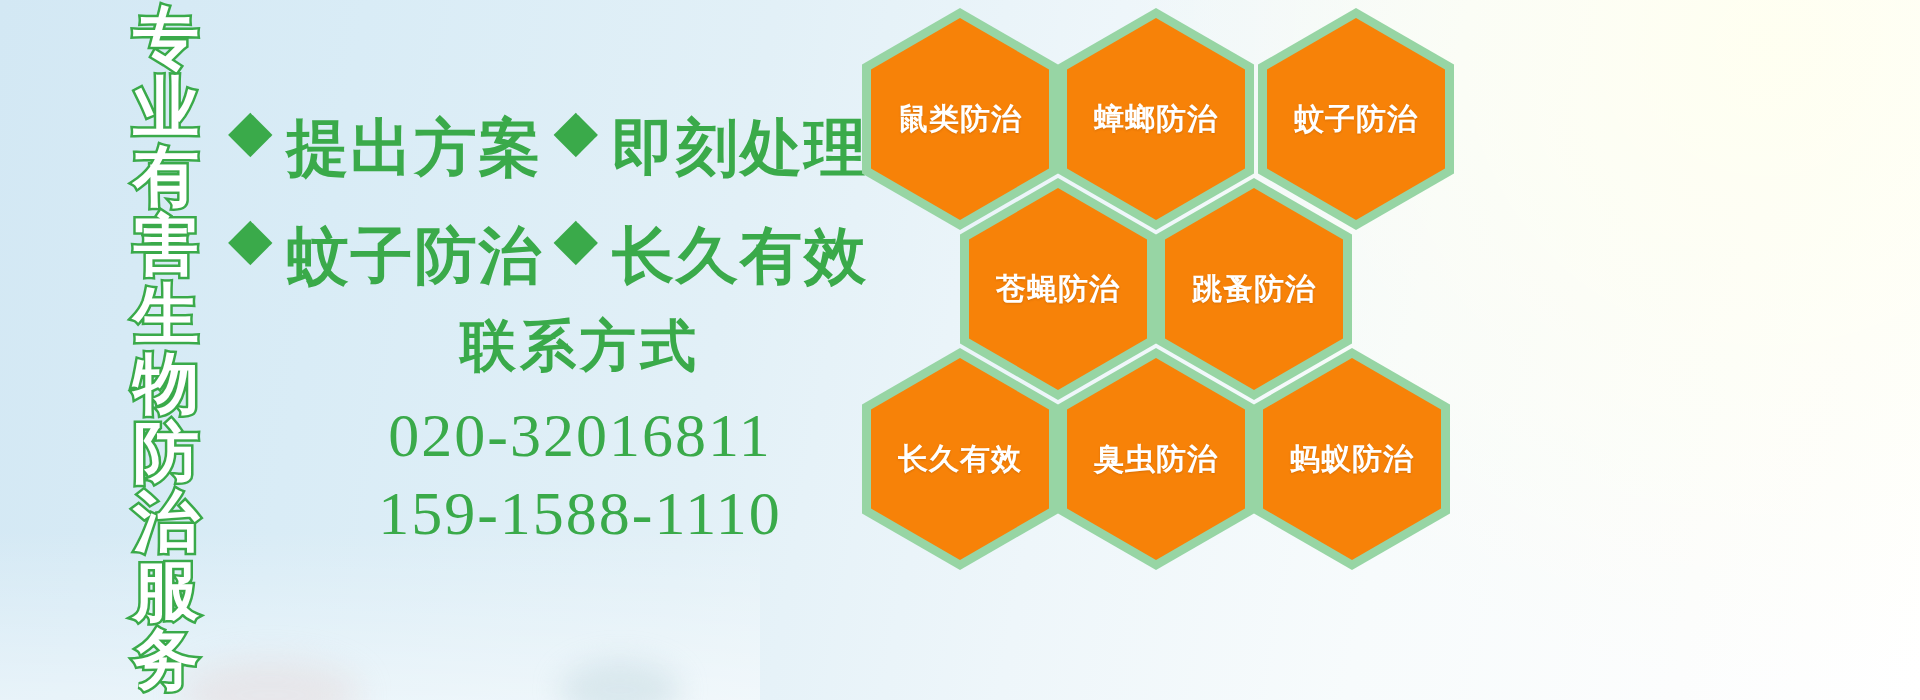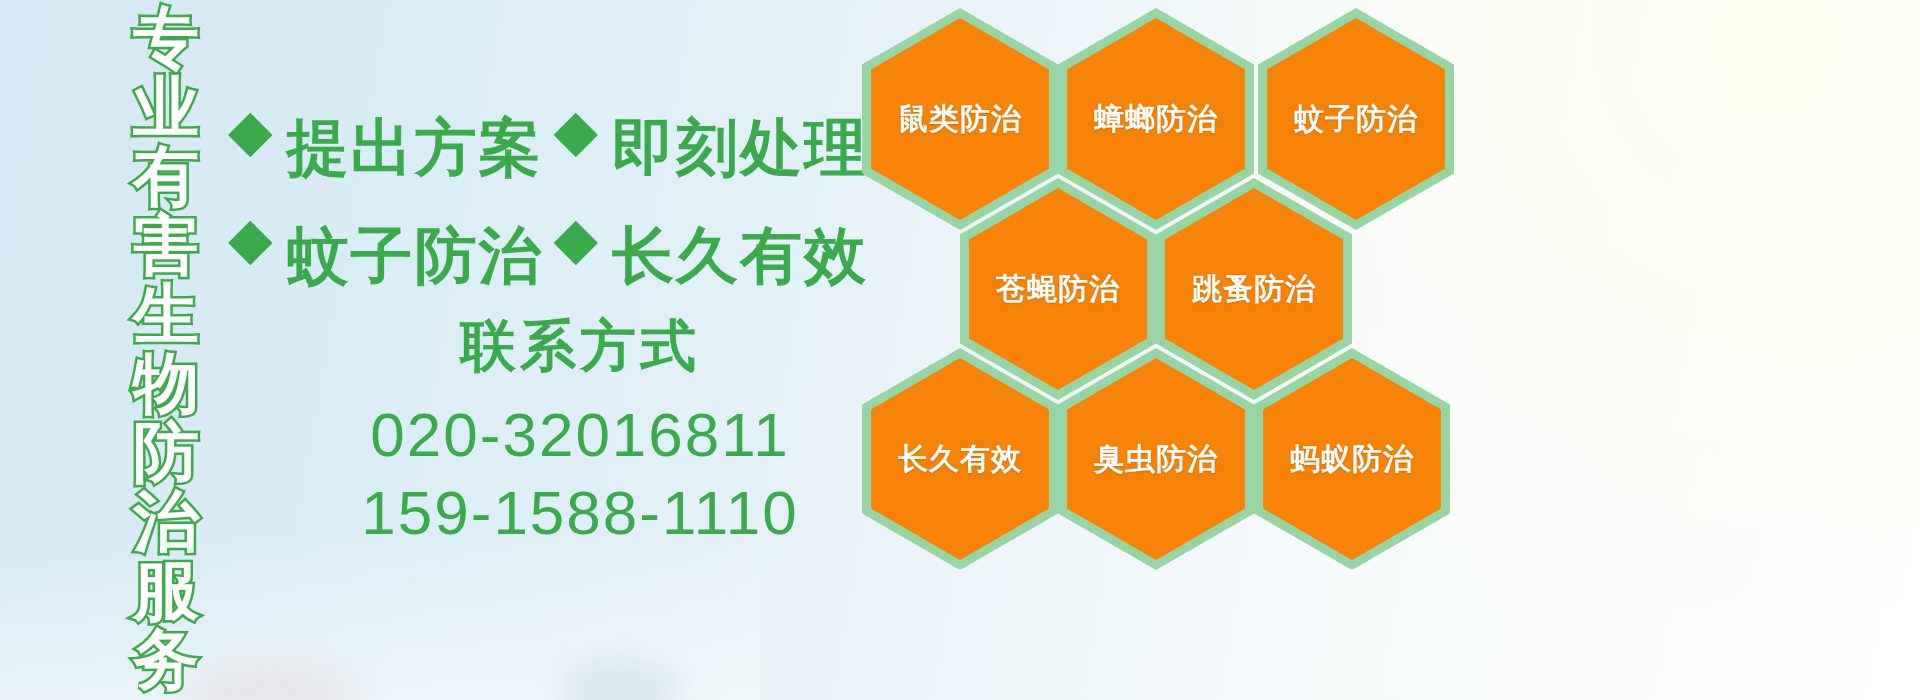--- a/index.html
+++ b/index.html
@@ -56,21 +56,21 @@
     color:#3aaa4a; font-size:58px; line-height:58px; margin-right:14px;
     display:inline-block; transform:translateY(-2px);
   }
   .feature-label{
     color:#3aaa4a; font-size:62px; line-height:62px; font-weight:bold;
     letter-spacing:2px; white-space:nowrap;margin-top:32px;
   }
   .feature-gap{ width:24px; }
 
   #contact-block{
-    position:absolute; left:300px; top:316px; width:560px; text-align:center;
+    position:absolute; left:300px; top:316px; width:560px; text-align:center;font-family:Liberation Serif, serif;
   }
   #contact-title{
     color:#3aaa4a; font-size:56px; line-height:60px; font-weight:bold;
     letter-spacing:4px;
   }
   .phone{
     color:#3aaa4a; font-size:62px; line-height:78px; font-weight:normal;
     letter-spacing:2px; white-space:nowrap;
   }
   #phone-1{ margin-top:20px; }

